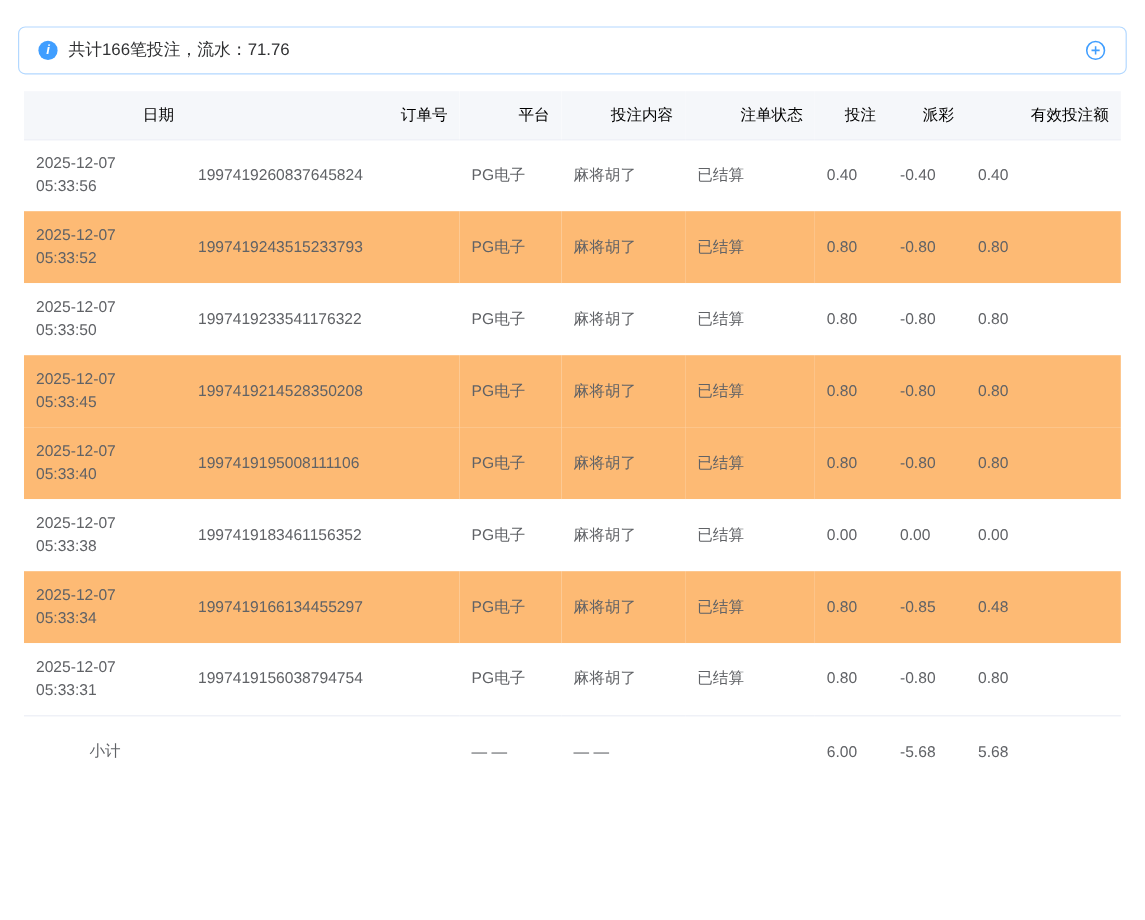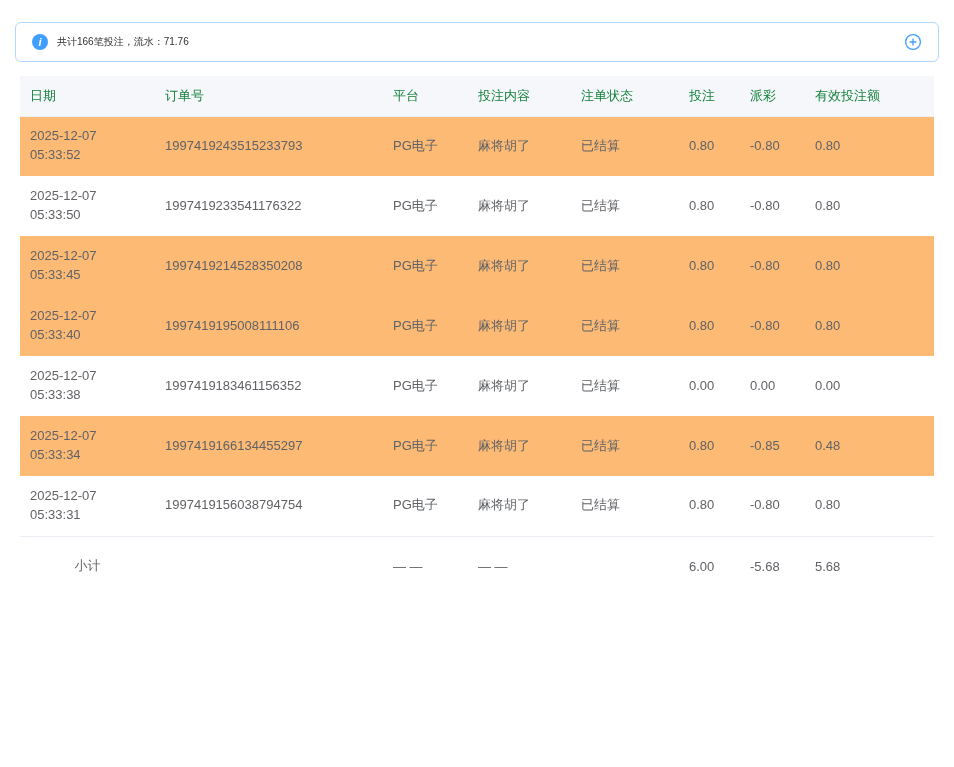--- a/index.html
+++ b/index.html
@@ -24,41 +24,41 @@
     width: 16px; height: 16px;
     border-radius: 50%;
     background: #409eff;
     color: #ffffff;
     font-size: 11px;
     font-weight: bold;
     font-style: italic;
     display: flex; align-items: center; justify-content: center;
     margin-right: 9px;
   }
-  .summary-text { font-size: 10px; color: #303133; }
+  .summary-text { font-size: 14px; color: #303133; }
   .expand-btn {
     margin-left: auto;
     display: flex; align-items: center; justify-content: center;
     cursor: pointer;
     background: none; border: none;
   }
   table.records {
     width: 914px;
     margin: 0 20px;
     border-collapse: collapse;
     table-layout: fixed;
     font-size: 13px;
     color: #606266;
   }
   thead th {
     height: 40px;
     background: #f5f7fa;
-    color: #15803d;
+    color: #000000;
     font-weight: normal;
-    text-align: left;
+    text-align: right;
     padding: 0 10px;
     border-bottom: 1px solid #ebeef5;
     white-space: nowrap;
     overflow: hidden;
   }
   tbody td {
     height: 60px;
     padding: 0 10px;
     vertical-align: middle;
     line-height: 1.45;
@@ -108,20 +108,30 @@
           <th>订单号</th>
           <th>平台</th>
           <th>投注内容</th>
           <th>注单状态</th>
           <th>投注</th>
           <th>派彩</th>
           <th>有效投注额</th>
         </tr>
     </thead>
     <tbody>
+        <tr>
+    <td>2025-12-07 05:33:56</td>
+    <td>1997419260837645824</td>
+    <td>PG电子</td>
+    <td>麻将胡了</td>
+    <td>已结算</td>
+    <td>0.40</td>
+    <td>-0.40</td>
+    <td>0.40</td>
+  </tr>
         <tr class="striped">
     <td>2025-12-07 05:33:52</td>
     <td>1997419243515233793</td>
     <td>PG电子</td>
     <td>麻将胡了</td>
     <td>已结算</td>
     <td>0.80</td>
     <td>-0.80</td>
     <td>0.80</td>
   </tr>

